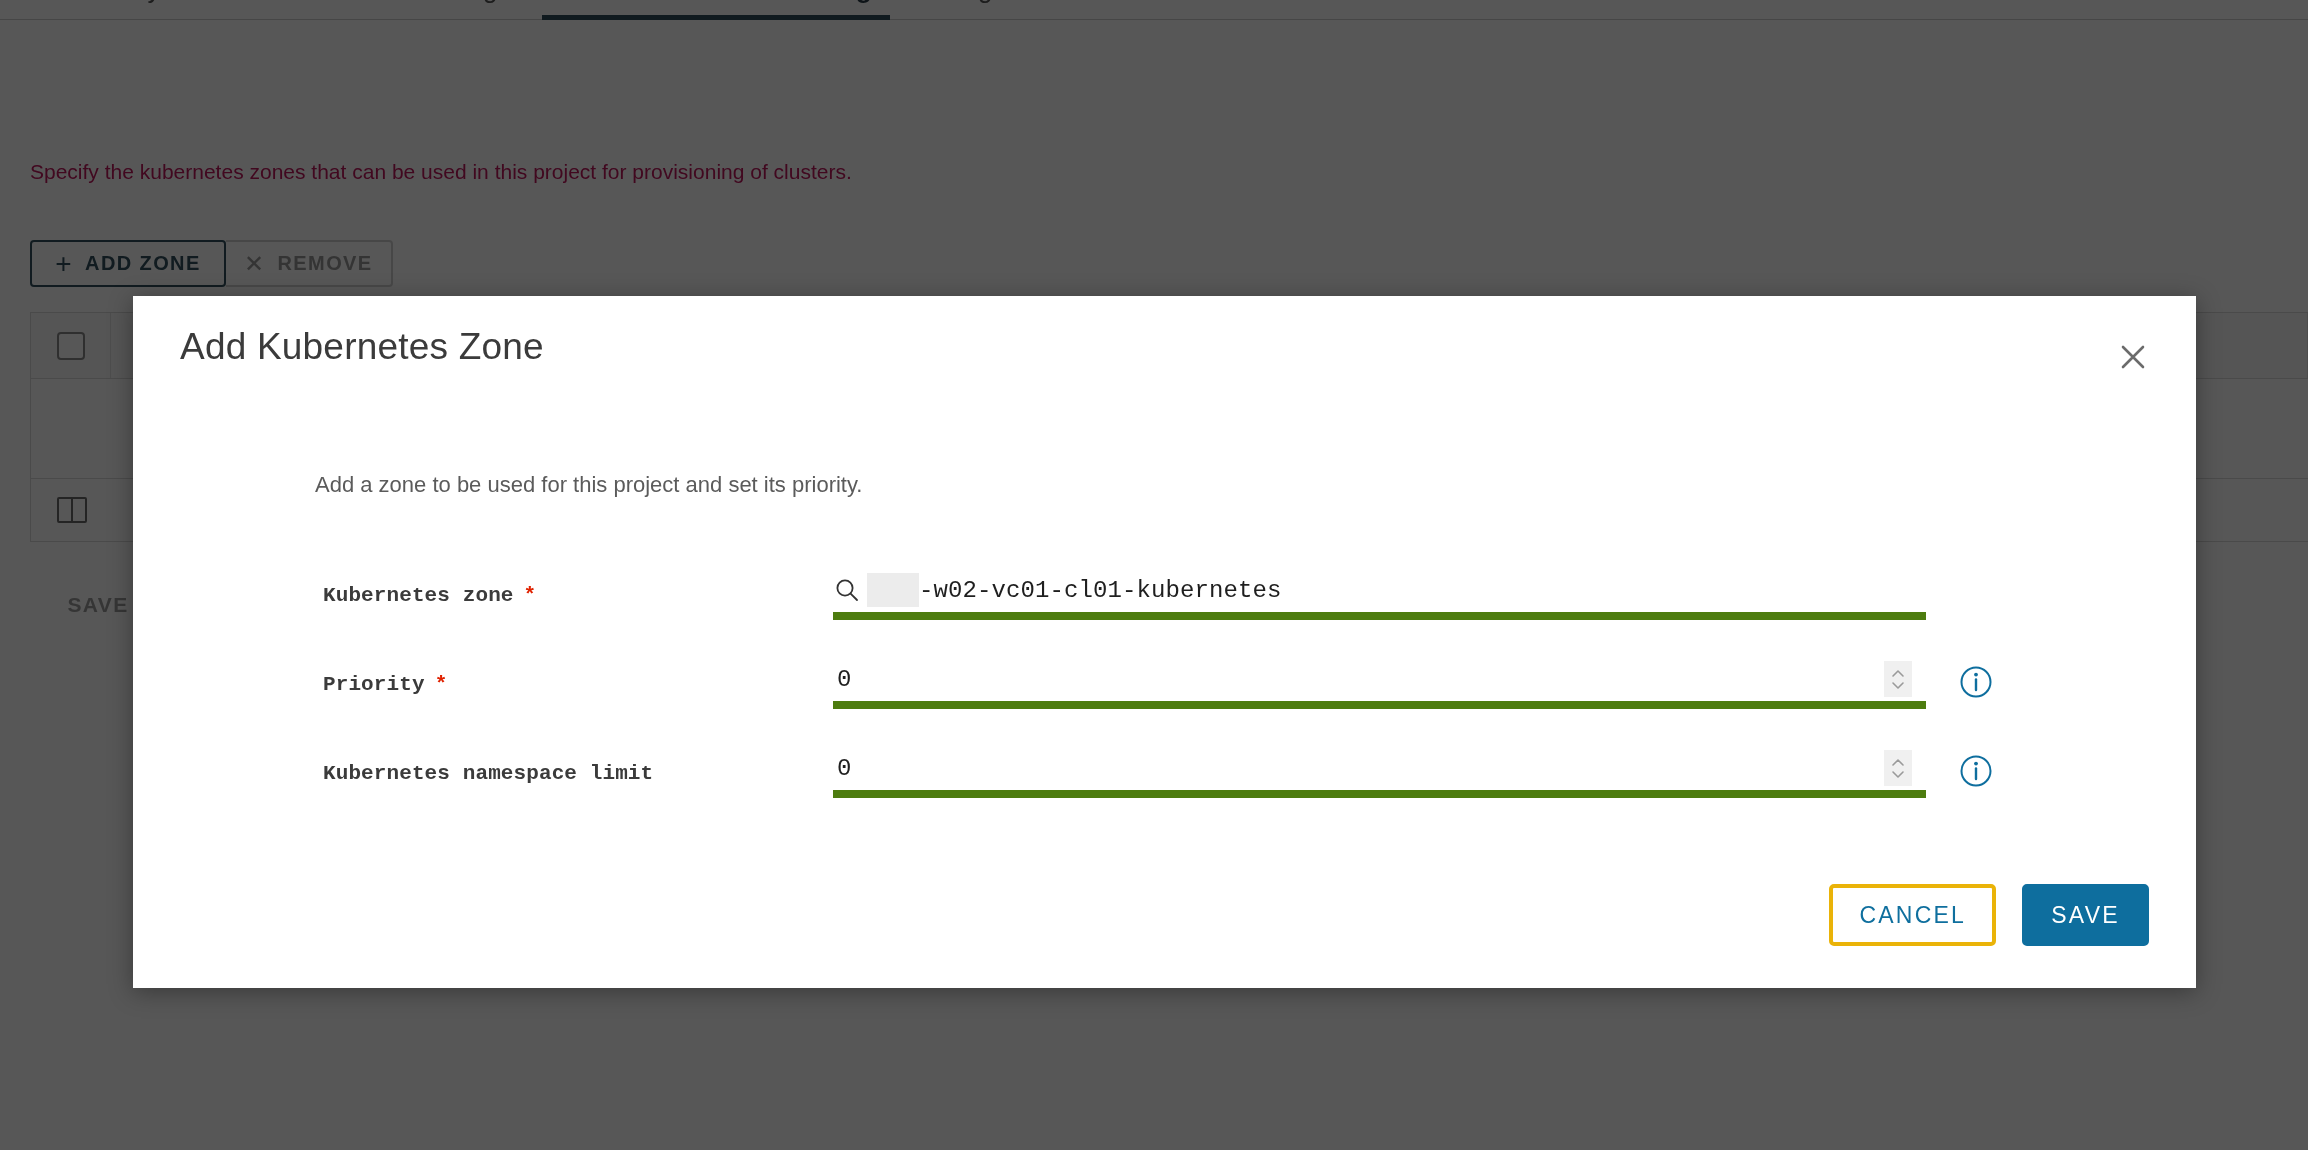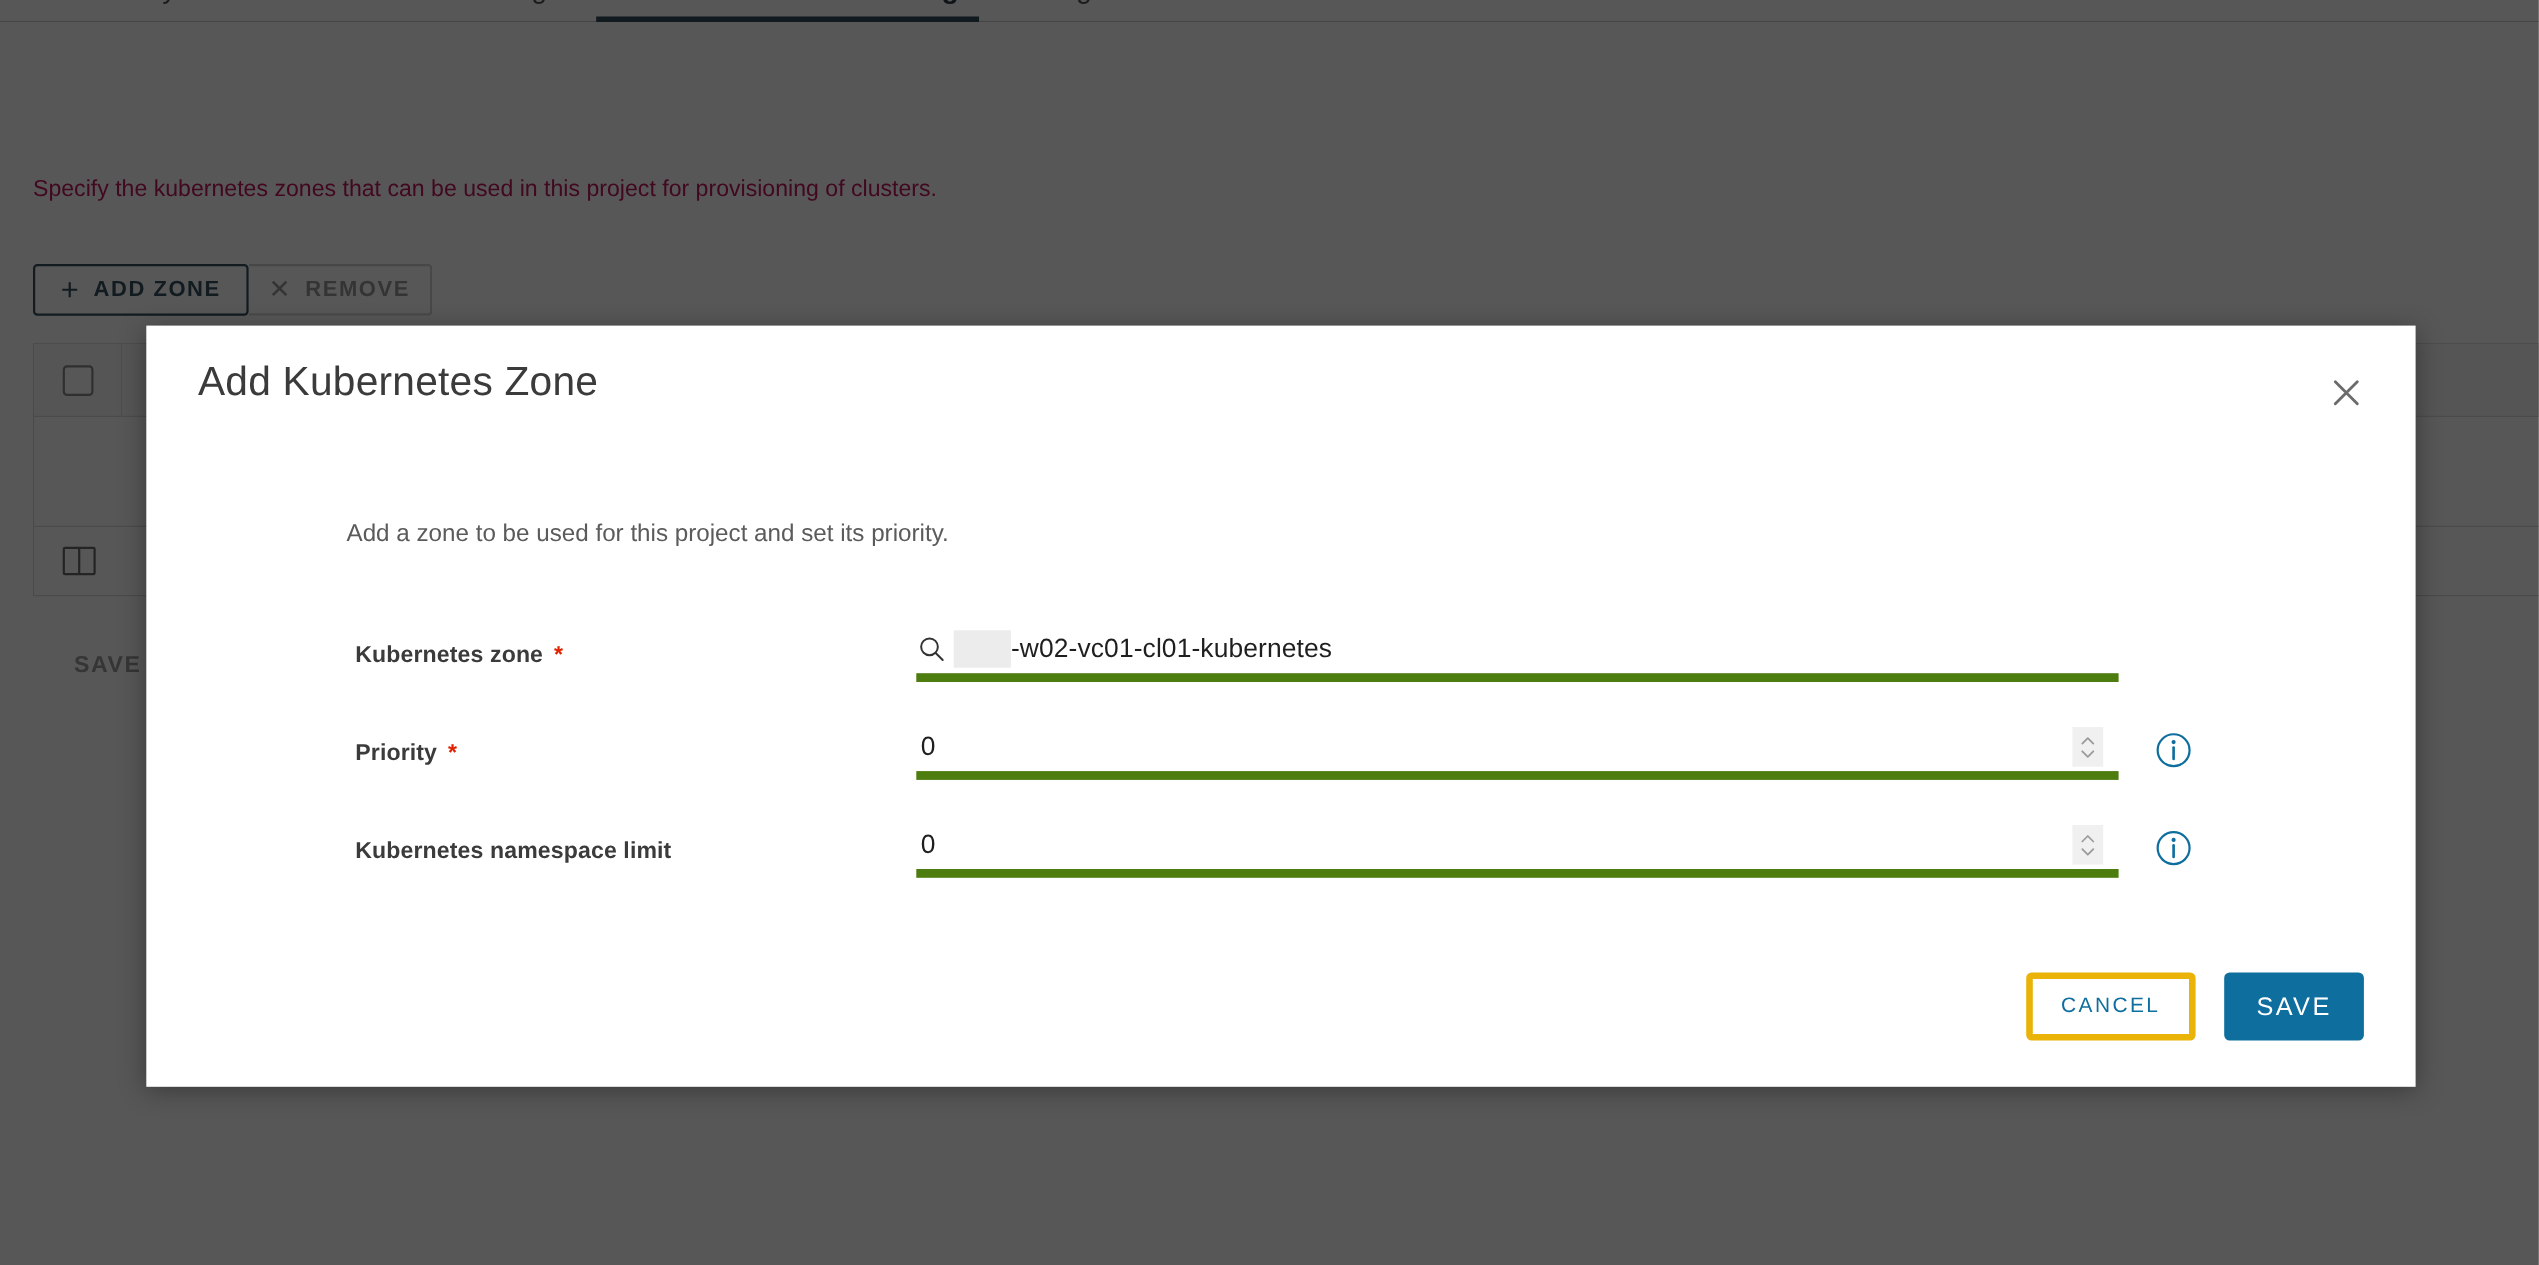--- a/index.html
+++ b/index.html
@@ -231,20 +231,21 @@
 
   .form {
     position: absolute;
     left: 0; right: 0;
     top: 168px;
   }
   .form-row {
     position: relative;
     height: 89px;
     padding-left: 190px;
+    font-family: Liberation Mono, monospace;
   }
   .form-label {
     position: absolute;
     left: 190px;
     top: 16px;
     font-size: 21px;
     font-weight: 700;
     color: #3b3b3b;
     letter-spacing: .1px;
     white-space: nowrap;
@@ -322,25 +323,25 @@
     position: absolute;
     right: 47px;
     bottom: 42px;
     display: flex;
     gap: 26px;
   }
   .btn-cancel {
     height: 62px;
     min-width: 152px;
     padding: 0 26px;
-    border: 6px solid #eab308;
+    border: 4px solid #eab308;
     border-radius: 5px;
     background: #fff;
     color: #0f6f9e;
-    font-size: 19px;
+    font-size: 23px;
     font-weight: 400;
     letter-spacing: 2.2px;
     display: flex;
     align-items: center;
     justify-content: center;
   }
   .btn-save {
     height: 62px;
     min-width: 127px;
     padding: 0 26px;

